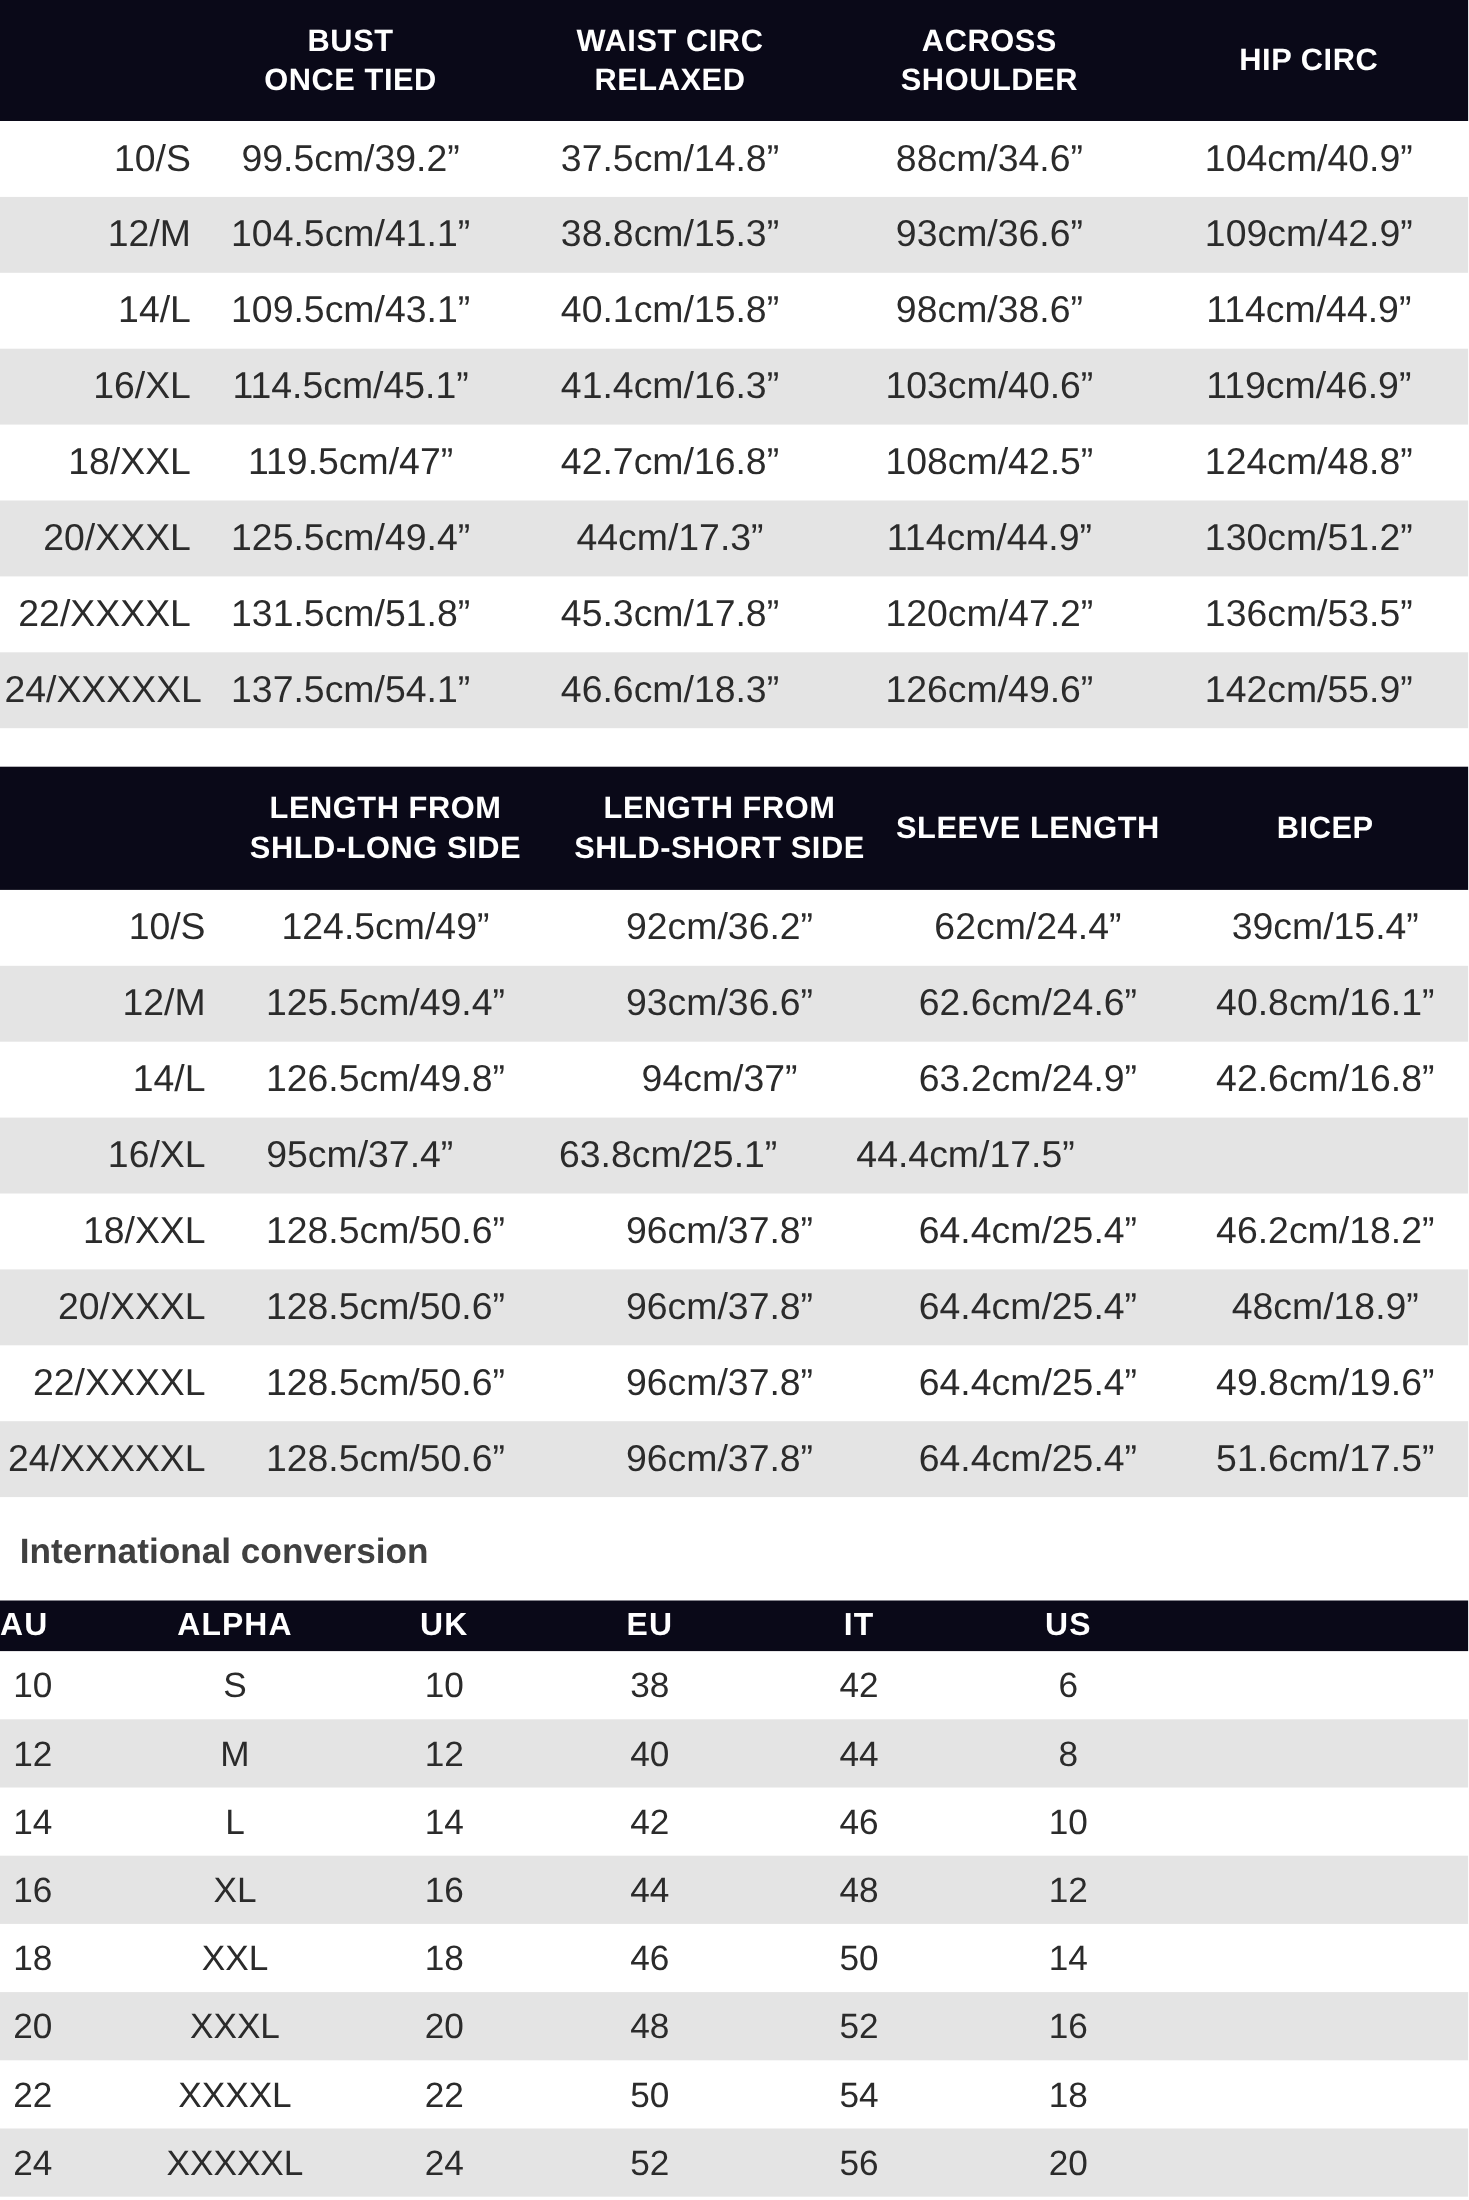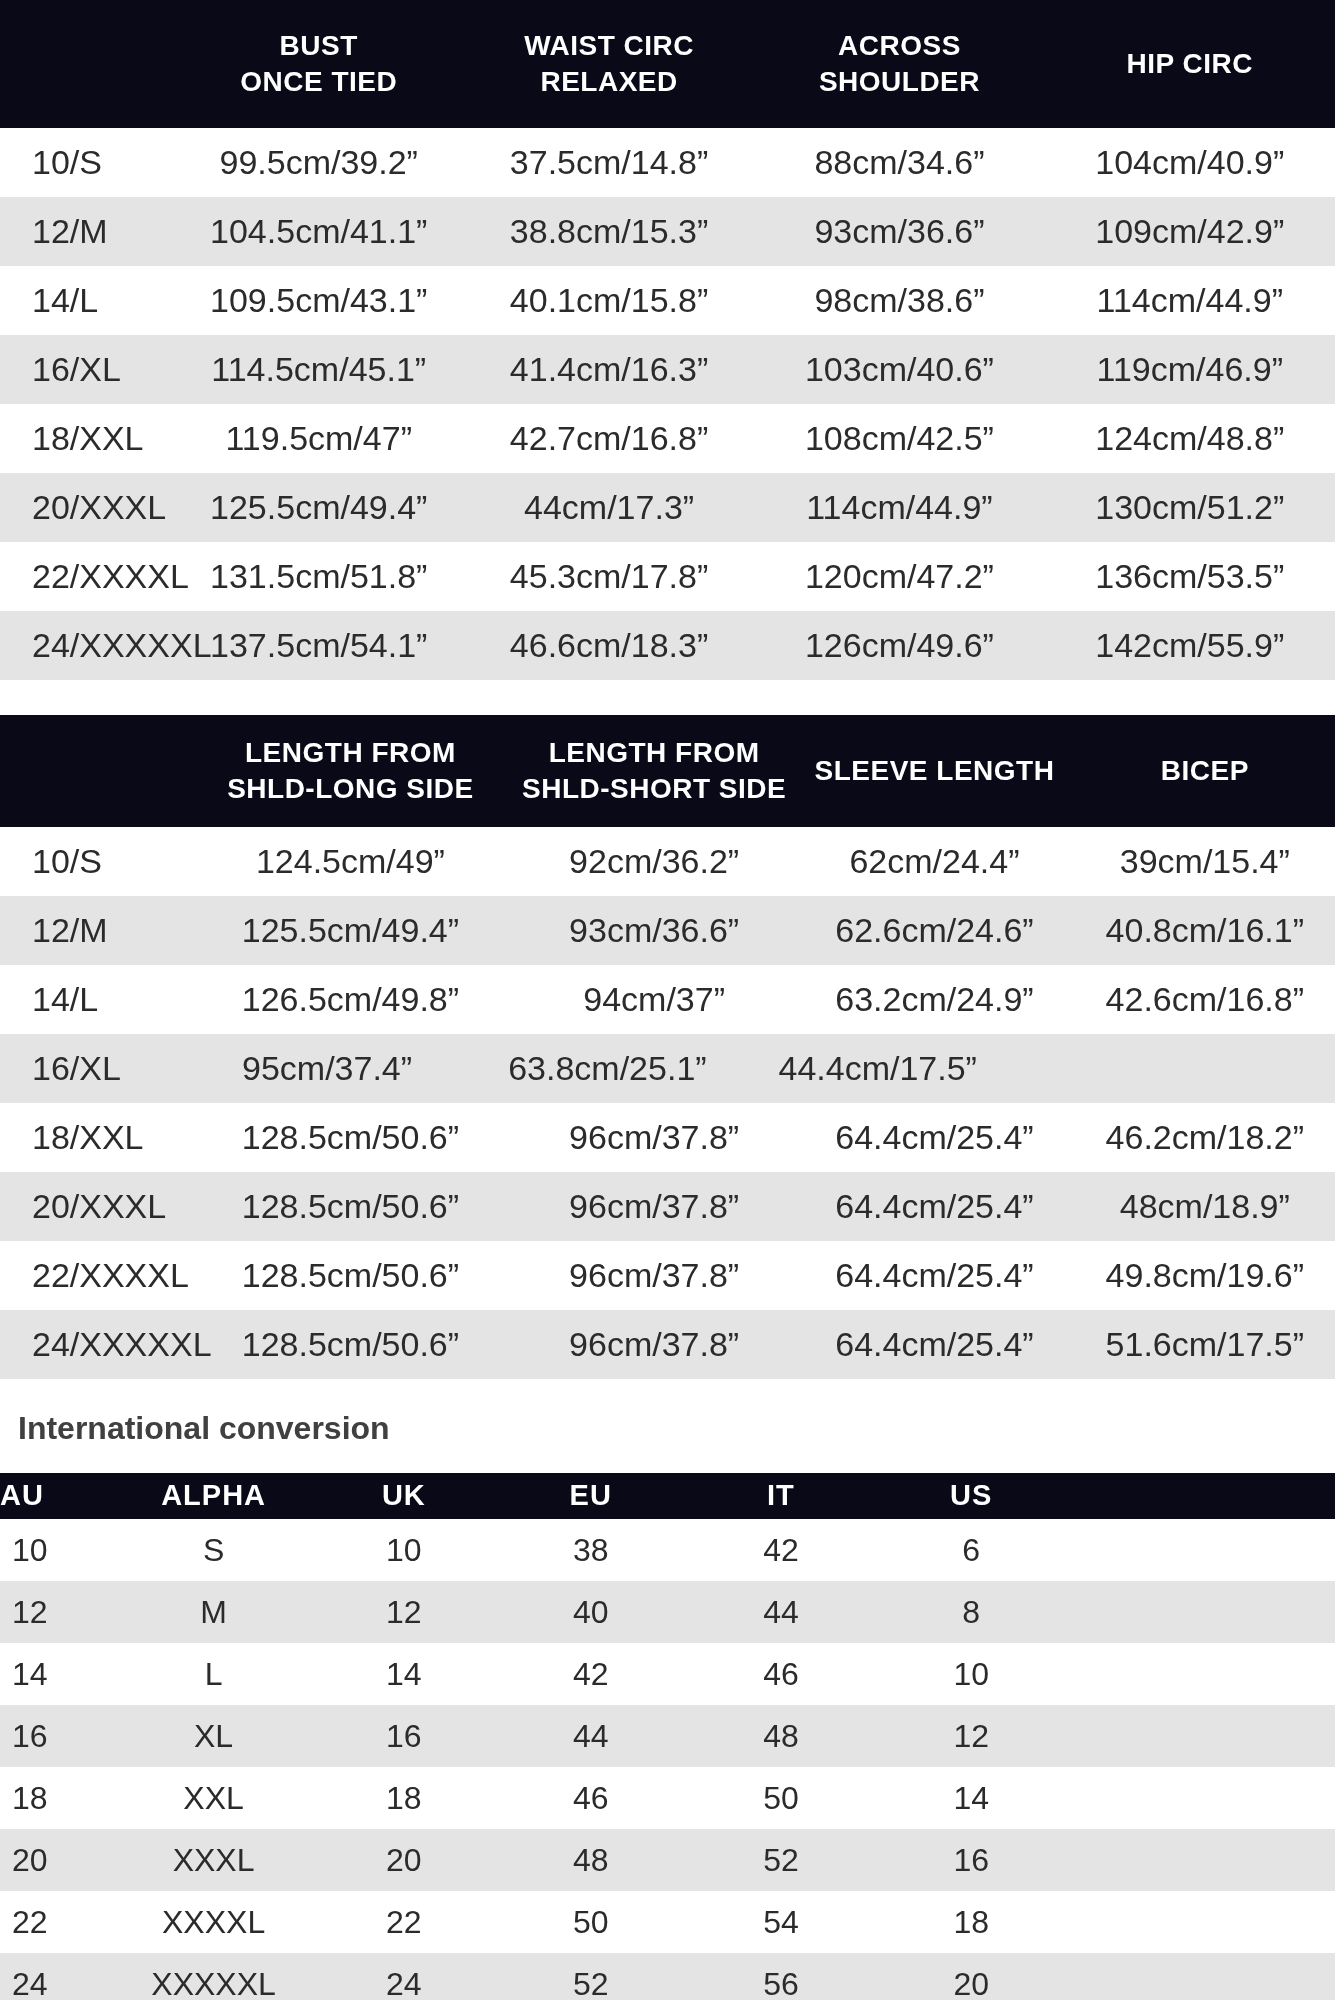--- a/index.html
+++ b/index.html
@@ -12,21 +12,21 @@
     font-family: "Liberation Sans", sans-serif;
     overflow: hidden;
   }
   .thead {
     display: flex;
     align-items: center;
     background: var(--header-bg, #0a0918);
     color: var(--header-text, #ffffff);
     font-weight: bold;
   }
-  .t1 .thead { height: 128px; align-items: center; }
+  .t1 .thead { height: 110px; align-items: center; }
   .t2 .thead { height: 112px; }
   .th {
     text-align: center;
     white-space: pre-line;
     font-size: 28px;
     line-height: 1.3;
     letter-spacing: 0.5px;
   }
   .row {
     display: flex;
@@ -40,21 +40,21 @@
   .gap { height: 35px; }
 
   
   .t1 .c0 { width: 13%; }
   .t1 .c1, .t1 .c2, .t1 .c3, .t1 .c4 { width: 21.75%; }
   .t2 .c0 { width: 14%; }
   .t2 .c1 { width: 24.5%; }
   .t2 .c2 { width: 21%; }
   .t2 .c3 { width: 21%; }
   .t2 .c4 { width: 19.5%; }
-  .t1 .c0, .t2 .c0 { text-align: left; padding-left: 32px; }
+  .t1 .c0, .t2 .c0 { text-align: right; padding-left: 4px; }
 
   
   .conv-heading {
     margin: 26px 0 22px 18px;
     font-size: 32px;
     line-height: 46px;
     font-weight: bold;
     color: #404040;
   }
   .conv .thead { height: 46px; }

